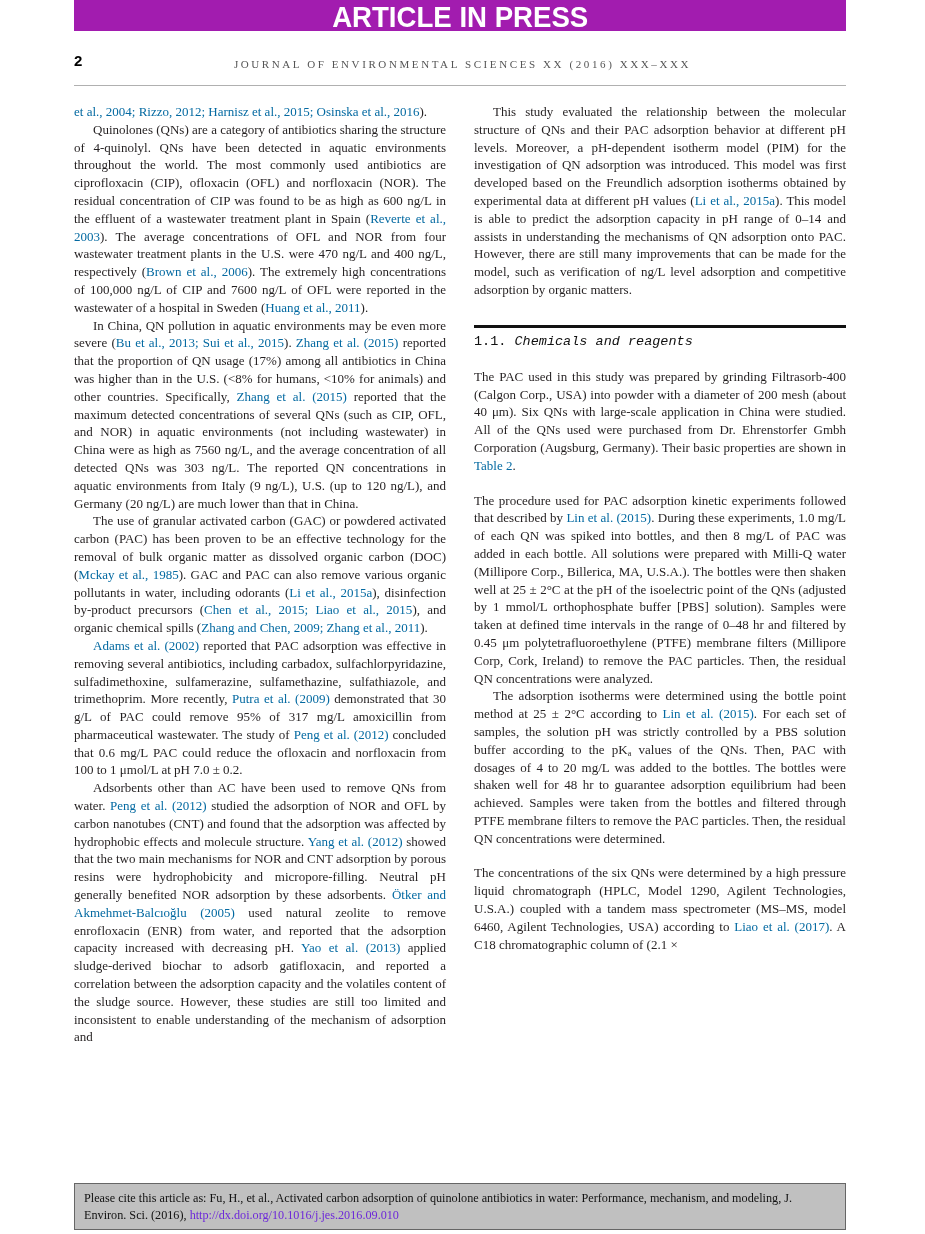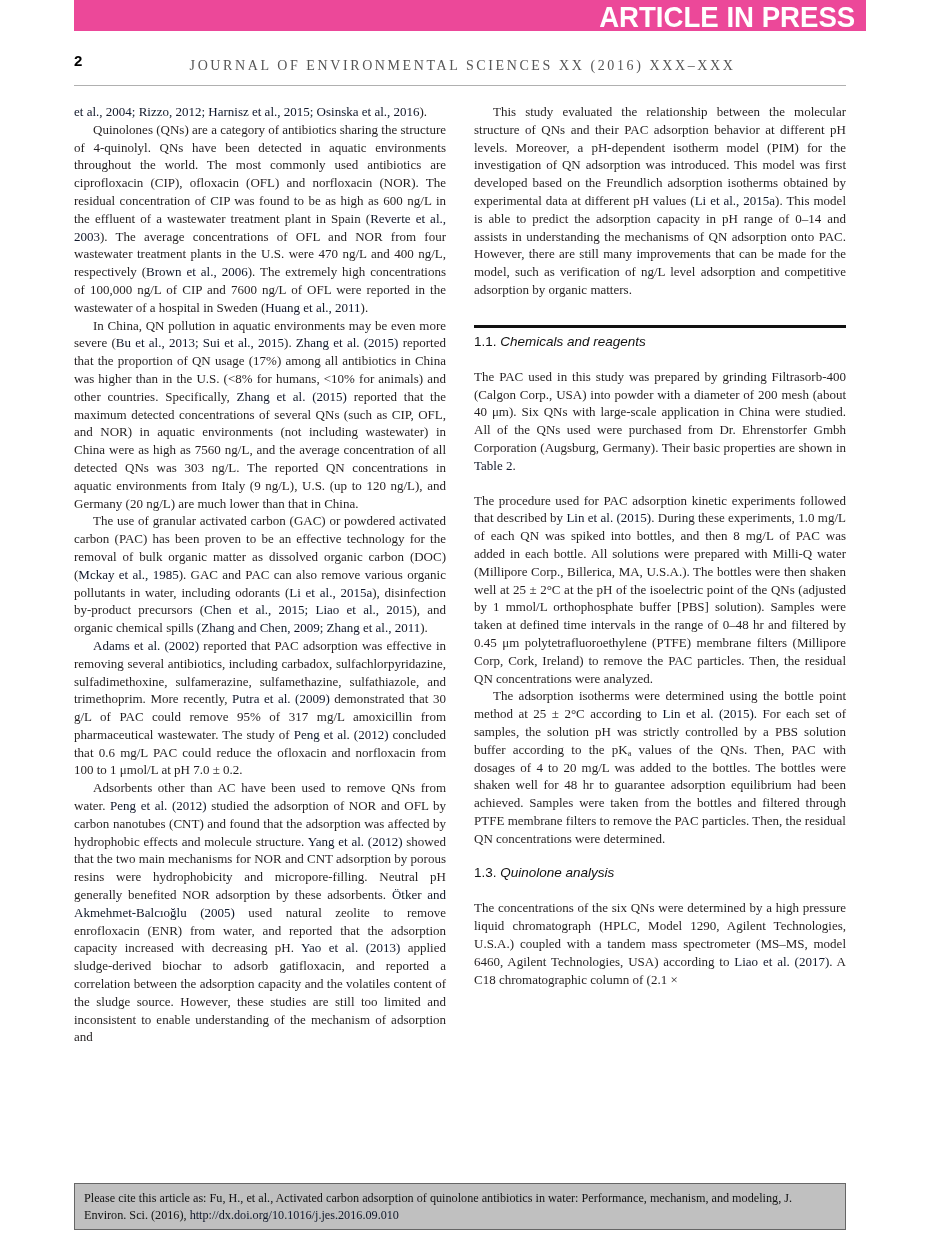--- a/index.html
+++ b/index.html
@@ -1,48 +1,48 @@
 <!DOCTYPE html>
 <html><head>
 <meta charset="utf-8">
 <style>
   html, body { margin: 0; padding: 0; background: #ffffff; }
   body { width: 925px; height: 1234px; position: relative; overflow: hidden;
          font-family: "DejaVu Serif", "Liberation Serif", serif; color: #231f20; }
   .banner { position: absolute; left: 74px; top: 0; width: 772px; height: 31px;
-            background: #ec4899; text-align: right; padding-left: 20px; }
+            background: #a21caf; text-align: center; }
   .banner span { font-family: "Liberation Sans", sans-serif; font-weight: bold;
                  font-size: 30px; line-height: 33px; color: #ffffff; letter-spacing: 0px;
                  display: inline-block; transform: scaleX(0.92); }
   .page-num { position: absolute; left: 74px; top: 52px; font-family: "Liberation Sans", sans-serif;
               font-weight: bold; font-size: 15px; color: #000; }
   .running-head { position: absolute; left: 0; width: 925px; top: 58px; text-align: center;
-                  font-family: "Liberation Serif", serif; font-size: 14px; letter-spacing: 2.6px;
+                  font-family: "Liberation Serif", serif; font-size: 11px; letter-spacing: 2.6px;
                   color: #555; }
   .head-rule { position: absolute; left: 74px; top: 85px; width: 772px; height: 1px; background: #b0b0b0; }
   .col { position: absolute; top: 103px; width: 372px;
          font-family: "Liberation Serif", serif; font-size: 13px; line-height: 17.8px;
          text-align: justify; hyphens: manual; }
   .col.left { left: 74px; }
   .col.right { left: 474px; }
   .col p { margin: 0; }
   .col p.indent { text-indent: 19px; }
-  a.ref { color: #0f172a; text-decoration: none; }
+  a.ref { color: #0369a1; text-decoration: none; }
   .sec-rule { height: 3px; background: #111; margin: 26px 0 5px 0; }
   .sec-title { font-family: "DejaVu Serif", serif; font-weight: bold; font-size: 14.5px;
                line-height: 20px; margin: 0 0 13px 0; color: #111; }
-  .sub-title { font-family: Liberation Sans, sans-serif; font-size: 13.5px; line-height: 18px;
+  .sub-title { font-family: Liberation Mono, monospace; font-size: 13.5px; line-height: 18px;
                margin: 0 0 17px 0; color: #111; }
   .sub-title i { font-style: italic; }
   .gap { height: 17px; }
   .cite-box { position: absolute; left: 74px; top: 1183px; width: 772px; height: 47px;
               background: #c0c0c0; border: 1px solid #666; box-sizing: border-box;
               padding: 6px 9px; font-family: "Liberation Serif", serif; font-size: 12.2px;
               line-height: 17px; color: #111; }
-  .cite-box a { color: #0f172a; text-decoration: none; }
+  .cite-box a { color: #6d28d9; text-decoration: none; }
   sub { font-size: 8px; vertical-align: -2px; line-height: 0; }
 </style>
 </head>
 <body>
 
 <div class="banner">
   <span>ARTICLE IN PRESS</span>
 </div>
 <div class="page-num">2</div>
 <div class="running-head">JOURNAL OF ENVIRONMENTAL SCIENCES XX (2016) XXX–XXX</div>
@@ -63,19 +63,18 @@
   <div class="sec-rule"></div>
 
   <div class="sub-title"><span>1.1. </span><i>Chemicals and reagents</i></div>
   <p><span>The PAC used in this study was prepared by grinding Filtrasorb-400 (Calgon Corp., USA) into powder with a diameter of 200 mesh (about 40 μm). Six QNs with large-scale application in China were studied. All of the QNs used were purchased from Dr. Ehrenstorfer Gmbh Corporation (Augsburg, Germany). Their basic properties are shown in </span><a class="ref">Table 2</a><span>.</span></p>
   <div class="gap"></div>
 
   <p><span>The procedure used for PAC adsorption kinetic experiments followed that described by </span><a class="ref">Lin et al. (2015)</a><span>. During these experiments, 1.0 mg/L of each QN was spiked into bottles, and then 8 mg/L of PAC was added in each bottle. All solutions were prepared with Milli-Q water (Millipore Corp., Billerica, MA, U.S.A.). The bottles were then shaken well at 25 ± 2°C at the pH of the isoelectric point of the QNs (adjusted by 1 mmol/L ortho­phosphate buffer [PBS] solution). Samples were taken at defined time intervals in the range of 0–48 hr and filtered by 0.45 μm polytetrafluoroethylene (PTFE) membrane filters (Millipore Corp, Cork, Ireland) to remove the PAC particles. Then, the residual QN concentrations were analyzed.</span></p>
   <p class="indent"><span>The adsorption isotherms were determined using the bottle point method at 25 ± 2°C according to </span><a class="ref">Lin et al. (2015)</a><span>. For each set of samples, the solution pH was strictly controlled by a PBS solution buffer according to the pK</span><sub>a</sub><span> values of the QNs. Then, PAC with dosages of 4 to 20 mg/L was added to the bottles. The bottles were shaken well for 48 hr to guarantee adsorption equilibrium had been achieved. Samples were taken from the bottles and filtered through PTFE membrane filters to remove the PAC particles. Then, the residual QN concentrations were determined.</span></p>
   <div class="gap"></div>
 
-  <div class="sub-title"><span>1.3. </span><i>Quinolone analysis</i></div>
   <p><span>The concentrations of the six QNs were determined by a high pressure liquid chromatograph (HPLC, Model 1290, Agilent Technologies, U.S.A.) coupled with a tandem mass spectrometer (MS–MS, model 6460, Agilent Technologies, USA) according to </span><a class="ref">Liao et al. (2017)</a><span>. A C18 chromatographic column of (2.1 ×</span></p>
 </div>
 
 <div class="cite-box">
   <span>Please cite this article as: Fu, H., et al., Activated carbon adsorption of quinolone antibiotics in water: Performance, mechanism, and modeling, J. Environ. Sci. (2016), </span><a>http://dx.doi.org/10.1016/j.jes.2016.09.010</a>
 </div>
 
 </body></html>

